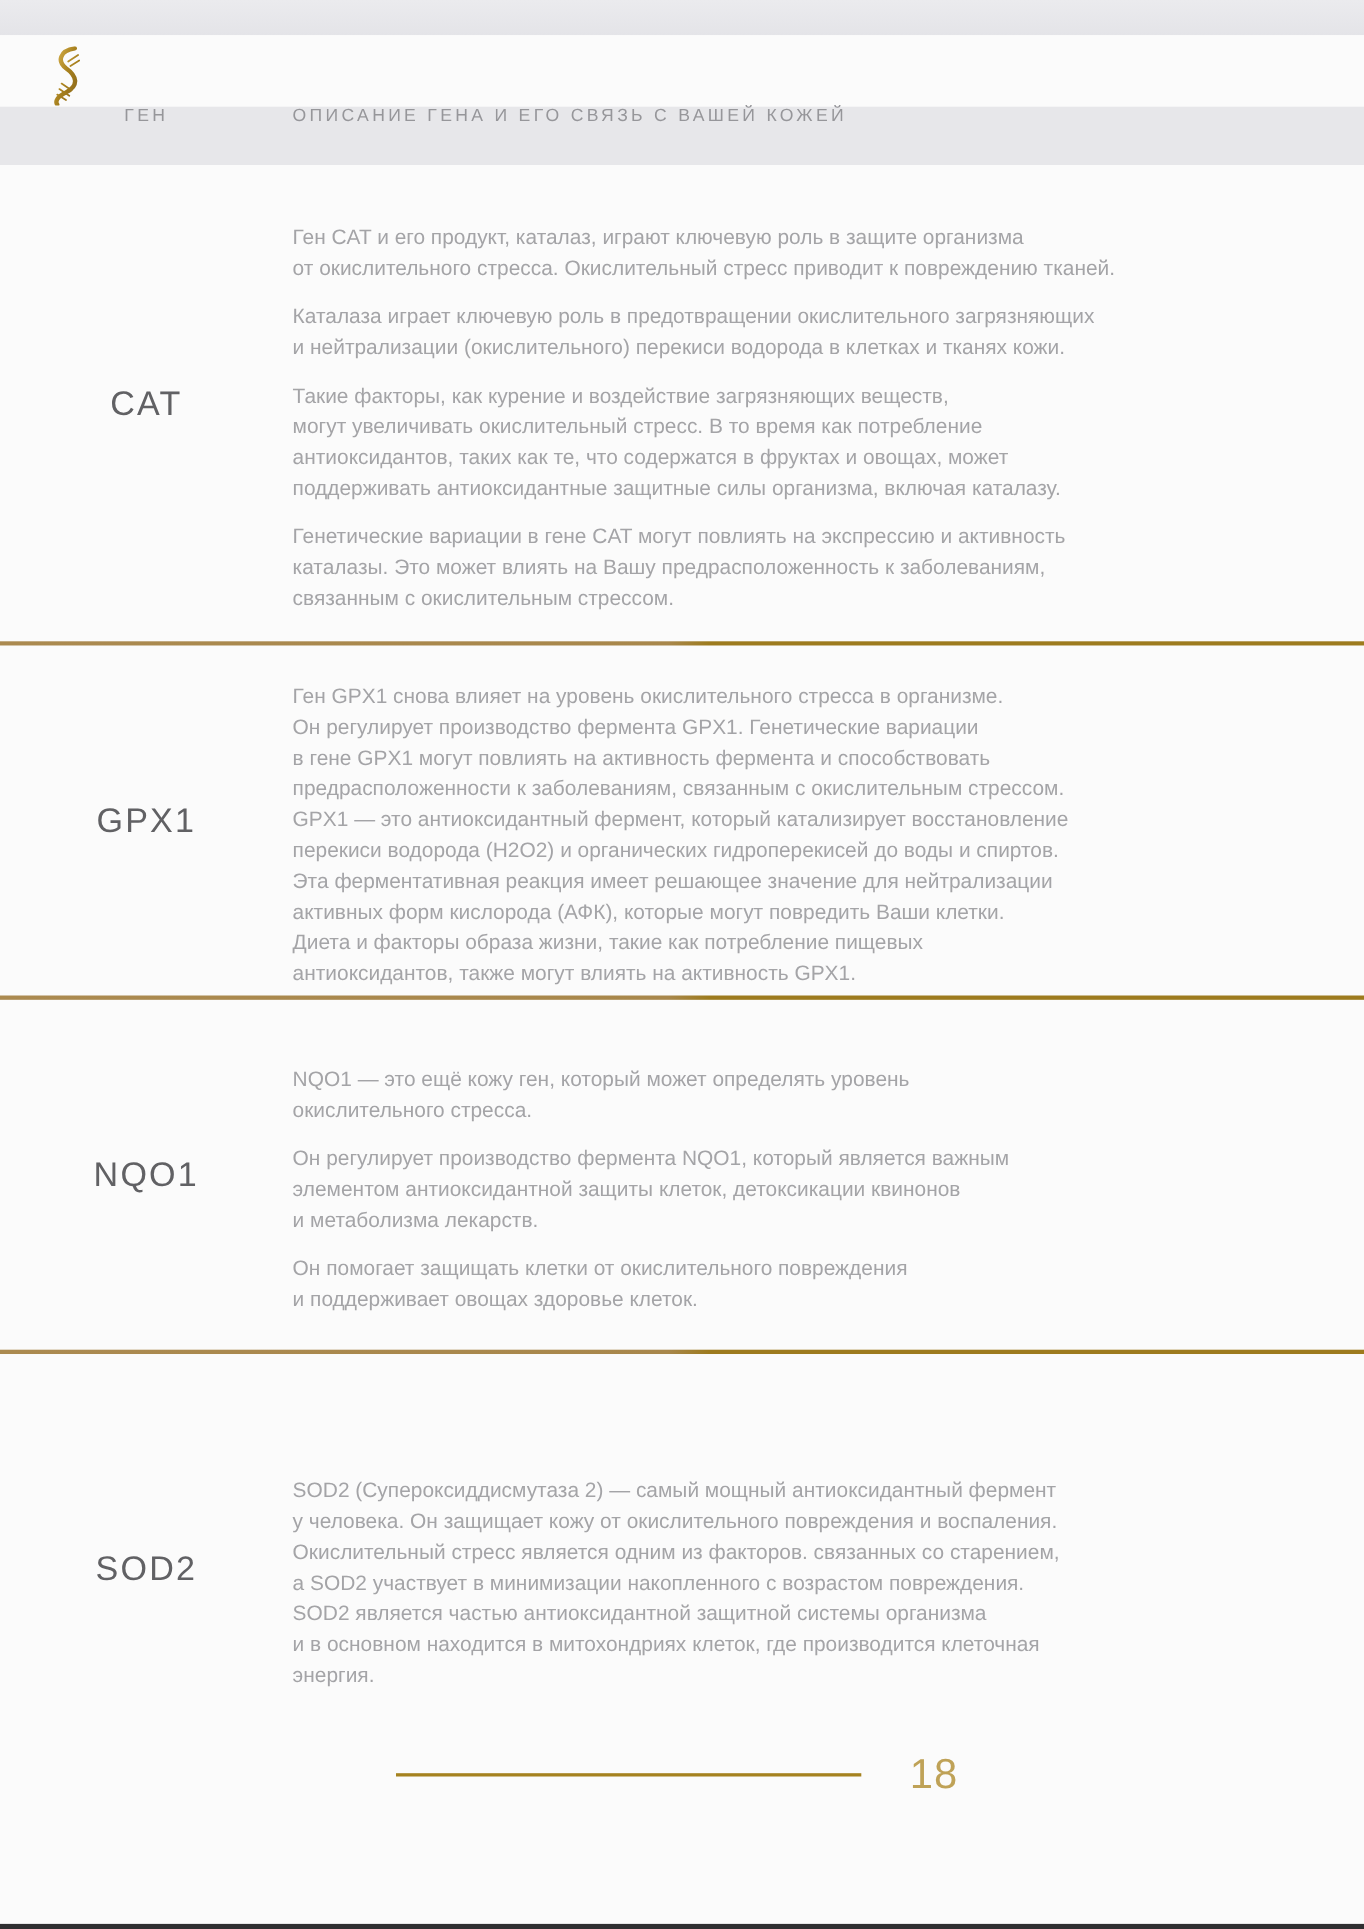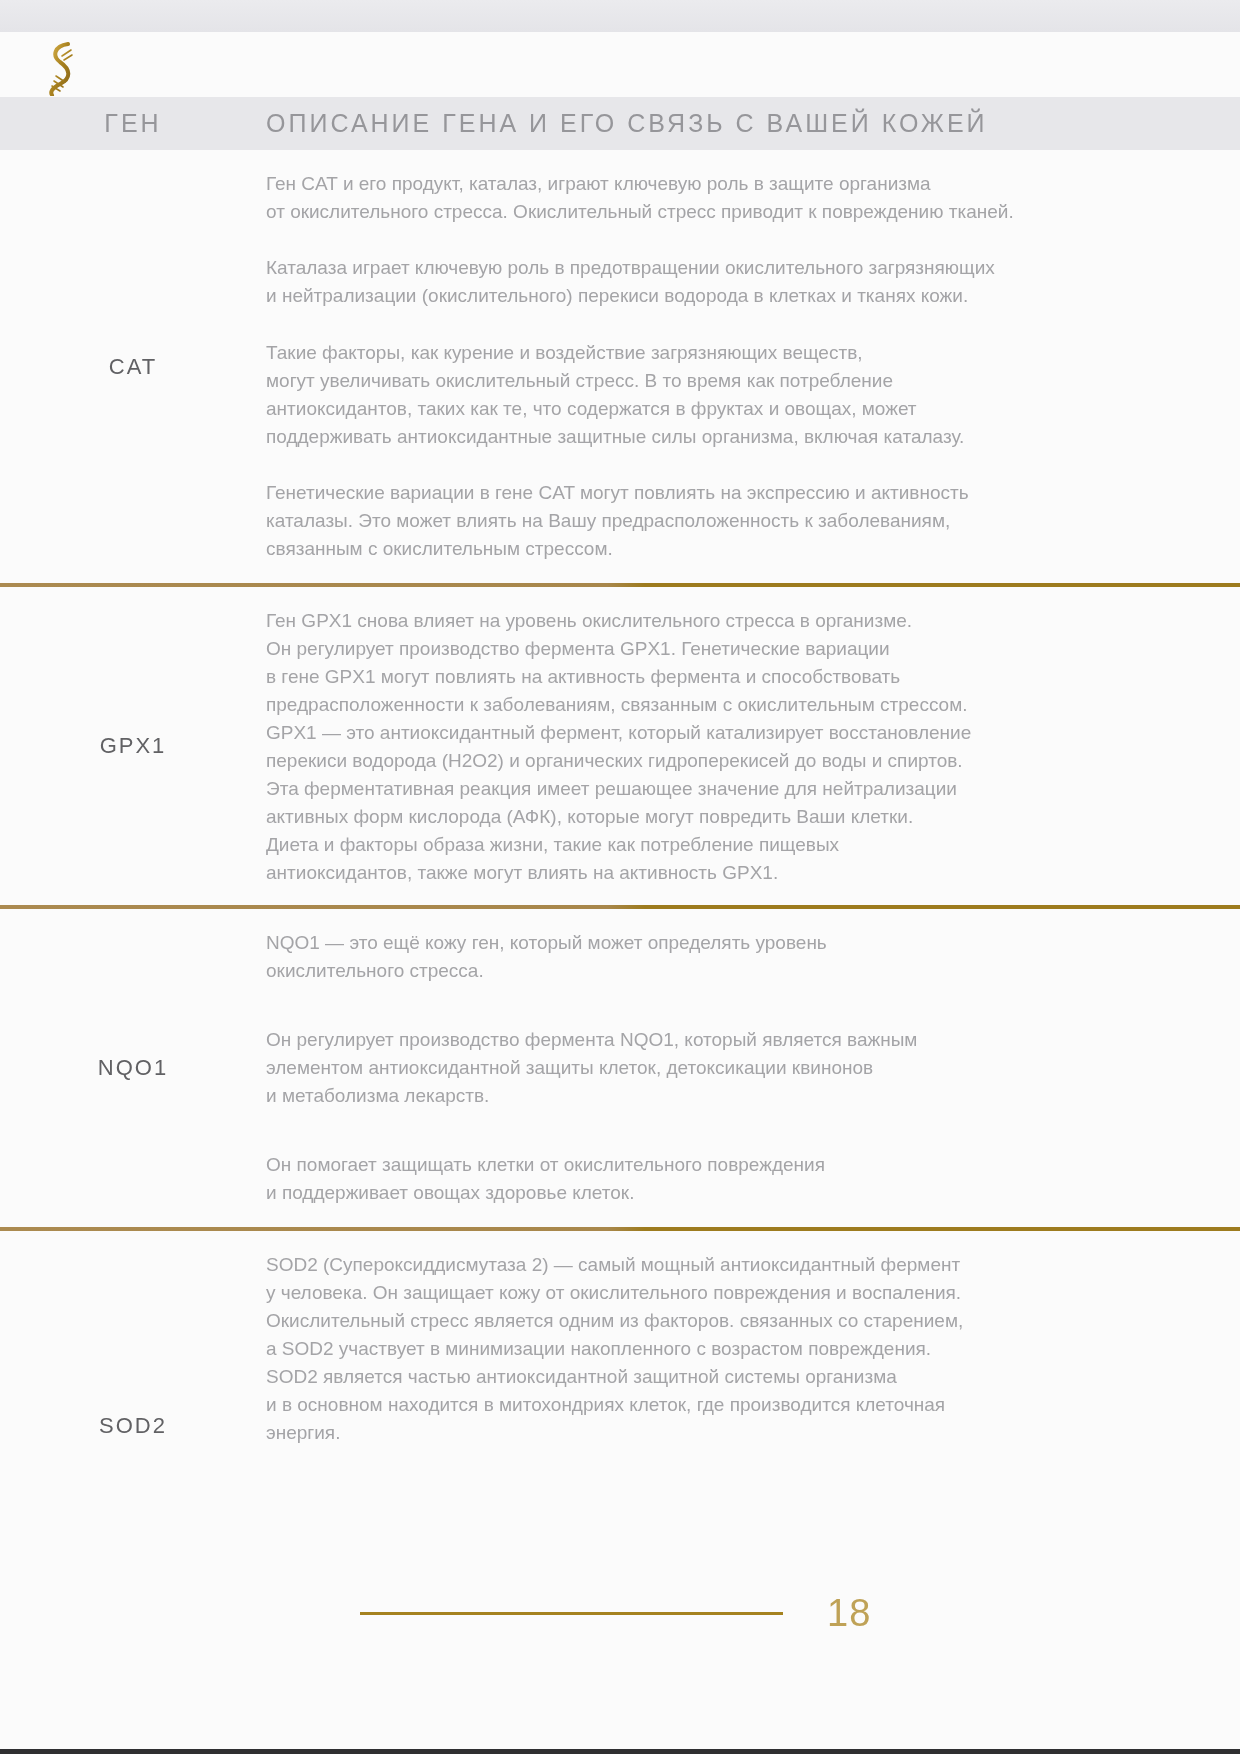--- a/index.html
+++ b/index.html
@@ -24,50 +24,50 @@
     display: flex;
     align-items: center;
     padding-left: 46px;
     background: #fbfbfb;
   }
 
   .table-header {
     height: 53px;
     background: #e7e7ea;
     display: flex;
-    align-items: center;
     font-weight: 300;
     color: #96969a;
-    font-size: 25px;
+    font-size: 16px;
     letter-spacing: 3px;
   }
   .col-gene { width: 266px; text-align: center; flex-shrink: 0; }
   .col-desc { flex: 1; padding-right: 40px; }
 
   .gene-row {
     display: flex;
     background: #fbfbfb;
   }
   .gene-row .gene-cell {
     width: 266px;
     flex-shrink: 0;
     display: flex;
     align-items: center;
     justify-content: center;
-    font-size: 22px;
+    font-size: 31px;
     font-weight: 300;
     letter-spacing: 2px;
     color: #616164;
   }
   .gene-row .desc-cell {
     flex: 1;
     display: flex;
     flex-direction: column;
-    justify-content: space-between;
+    justify-content: center;
     padding: 20px 30px 20px 0;
+    margin-top: 28px;
   }
   .desc-cell p {
     font-size: 19px;
     line-height: 28px;
     font-weight: 300;
     color: #a4a4a7;
     white-space: pre-line;
   }
   .desc-cell p + p { margin-top: 16px; }
 

